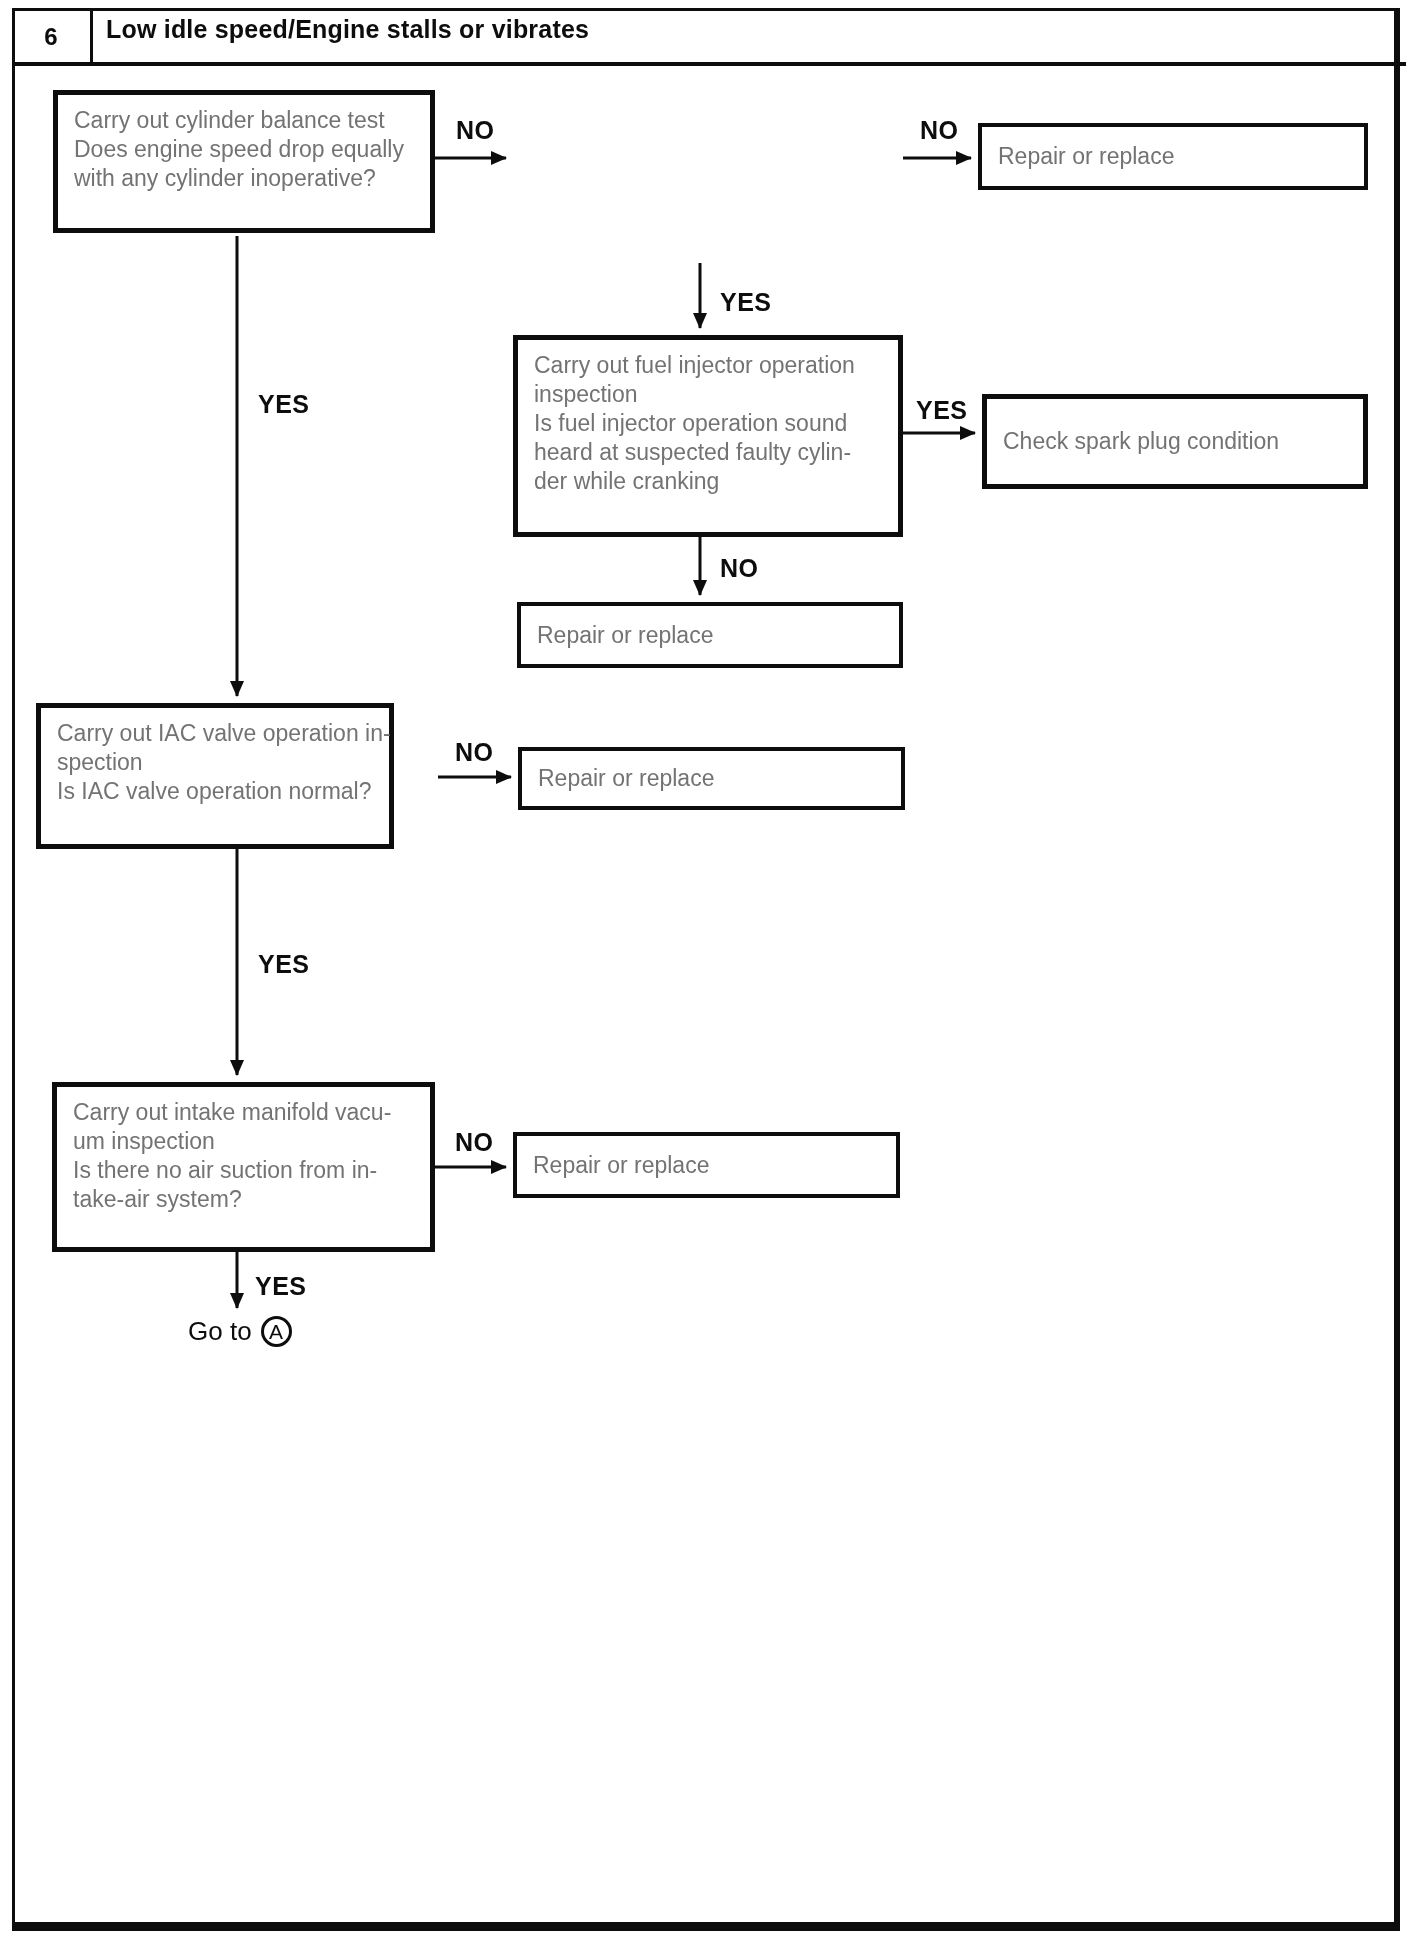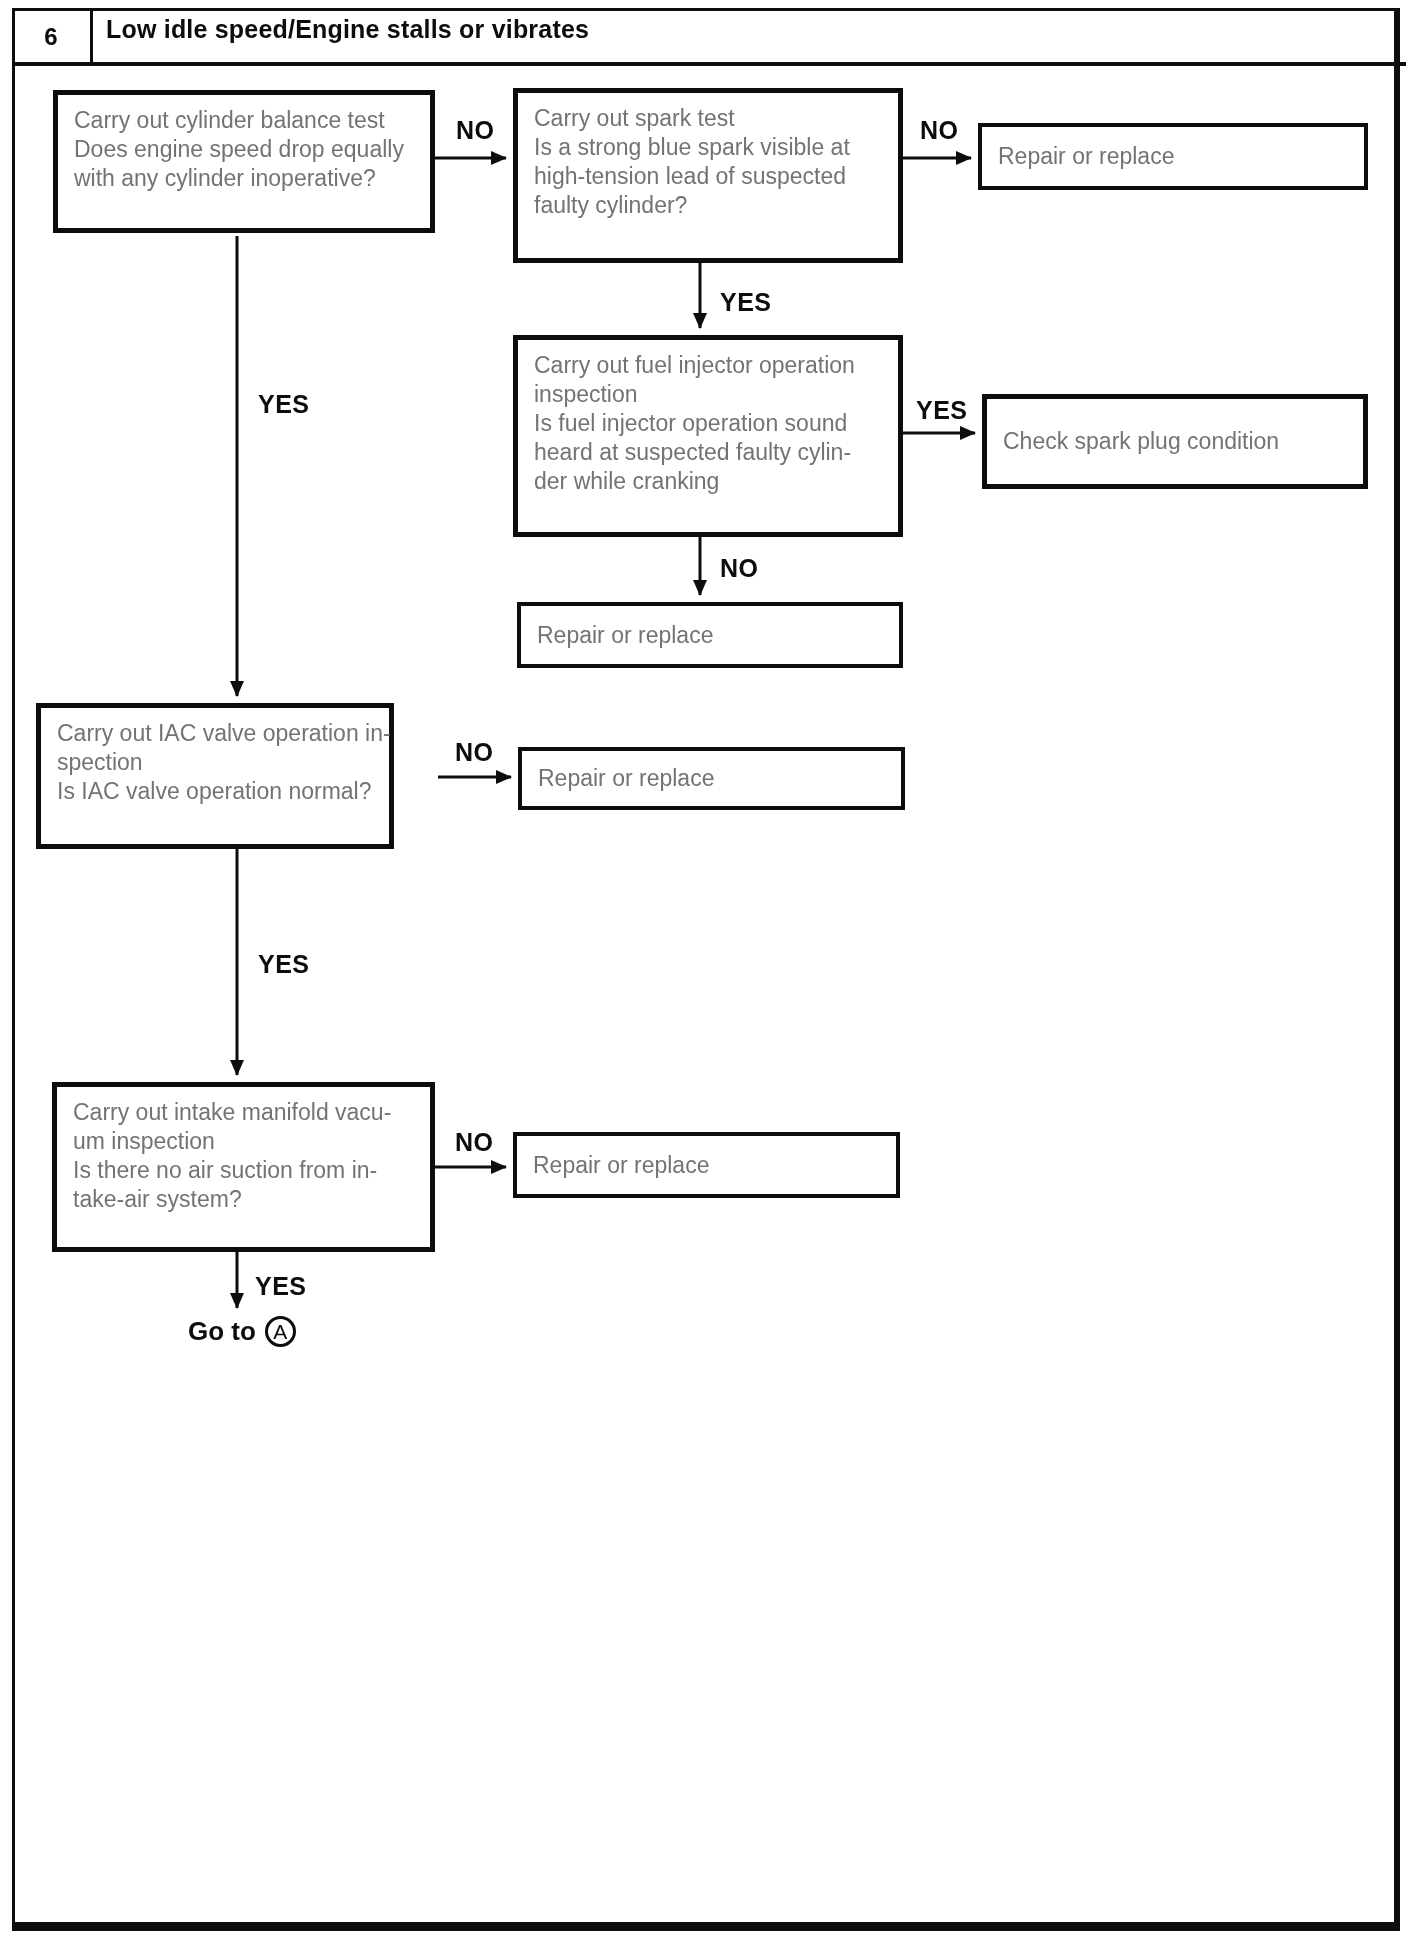--- a/index.html
+++ b/index.html
@@ -78,21 +78,21 @@
     letter-spacing: 0.5px;
     color: #0d0d0d;
   }
   .goto {
     position: absolute;
     font-size: 26px;
     color: #0d0d0d;
     display: flex;
     align-items: center;
   }
-  .goto .prefix { margin-right: 9px; font-weight: bold; }
+  .goto .prefix { margin-right: 9px; }
   .circle-a {
     display: inline-flex;
     align-items: center;
     justify-content: center;
     width: 31px; height: 31px;
     border: 3px solid #0d0d0d;
     border-radius: 50%;
     font-size: 21px;
     font-weight: 400;
     box-sizing: border-box;
@@ -134,26 +134,20 @@
     <line x1="435" y1="1167" x2="506" y2="1167" marker-end="url(#arrow)"></line>
     <line x1="237" y1="1252" x2="237" y2="1308" marker-end="url(#arrow)"></line>
   </svg>
 
   <div class="node decision" style="left:53px; top:90px; width:382px; height:143px;">
     <div class="node-text">Carry out cylinder balance test
 Does engine speed drop equally
 with any cylinder inoperative?</div>
   </div>
 
-  <div class="node decision" style="left:513px; top:88px; width:390px; height:175px;">
-    <div class="node-text">Carry out spark test
-Is a strong blue spark visible at
-high-tension lead of suspected
-faulty cylinder?</div>
-  </div>
 
   <div class="node action vcenter" style="left:978px; top:123px; width:390px; height:67px;">
     <div class="node-text">Repair or replace</div>
   </div>
 
   <div class="node decision vcenter" style="left:982px; top:394px; width:386px; height:95px;">
     <div class="node-text">Check spark plug condition</div>
   </div>
 
   <div class="node decision" style="left:513px; top:335px; width:390px; height:202px;">

